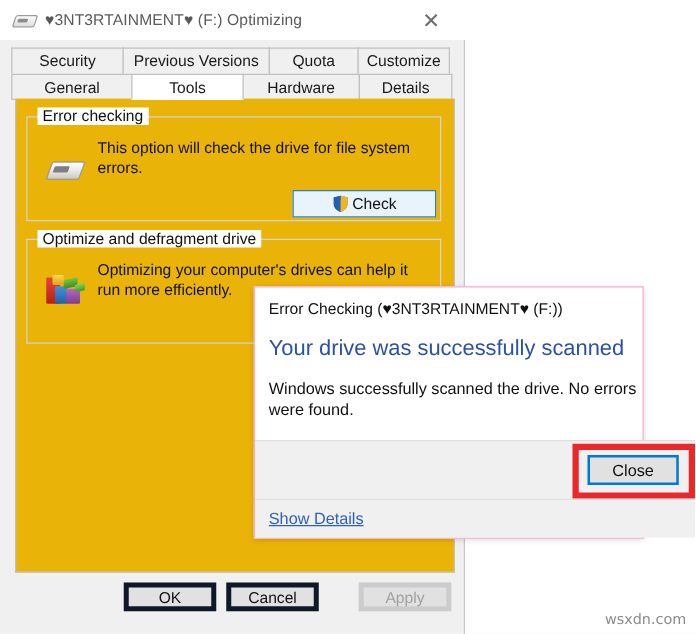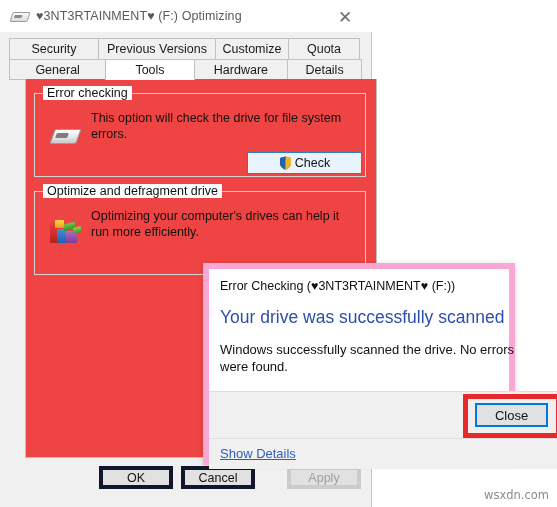--- a/index.html
+++ b/index.html
@@ -111,25 +111,25 @@
     border-bottom-color: #ffffff;
     font-weight: normal;
     z-index: 3;
     position: relative;
   }
   .tab.row1 { border-bottom: none; }
 
   
   #tab-panel {
     position: absolute;
-    left: 25px;
+    left: 12px;
     top: 79px;
     width: 352px;
     height: 379px;
-    background: #ef4444;
+    background: #eab308;
     border: 1px solid #c0c0c0;
     border-top: none;
     box-sizing: border-box;
   }
 
   
   .groupbox {
     position: absolute;
     border: 1px solid #d4d4d4;
     box-sizing: border-box;
@@ -275,24 +275,23 @@
   #props-buttons .last { margin-right: 11px; margin-left: 32px; }
 
   
   #error-dialog {
     position: absolute;
     left: 203px;
     top: 229px;
     width: 312px;
     height: 202px;
     background: #ffffff;
-    border: 6px solid #f9a8d4;
+    border: 1px solid #f9a8d4;
     box-sizing: border-box;
     box-shadow: 0 1px 5px rgba(0,0,0,0.18);
-    margin-top: 34px;
   }
   #dlg-title {
     position: absolute;
     left: 11px;
     top: 10px;
     font-size: 12.5px;
     color: #111111;
     white-space: nowrap;
   }
   #dlg-heading {
@@ -388,22 +387,22 @@
       <span class="drive-glyph"></span>
     </div>
     <div id="titlebar-text">♥3NT3RTAINMENT♥ (F:) Optimizing</div>
     <div id="titlebar-close">✕</div>
   </div>
 
   <div id="tabstrip">
     <div class="tab-row">
       <div class="tab row1" style="width:90px">Security</div>
       <div class="tab row1" style="width:118px">Previous Versions</div>
+      <div class="tab row1" style="width:72px">Quota</div>
       <div class="tab row1" style="width:74px">Customize</div>
-      <div class="tab row1" style="width:72px">Quota</div>
     </div>
     <div class="tab-row">
       <div class="tab" style="width:100px">General</div>
       <div class="tab active" style="width:92px">Tools</div>
       <div class="tab" style="width:97px">Hardware</div>
       <div class="tab" style="width:77px">Details</div>
     </div>
   </div>
 
   <div id="tab-panel">

